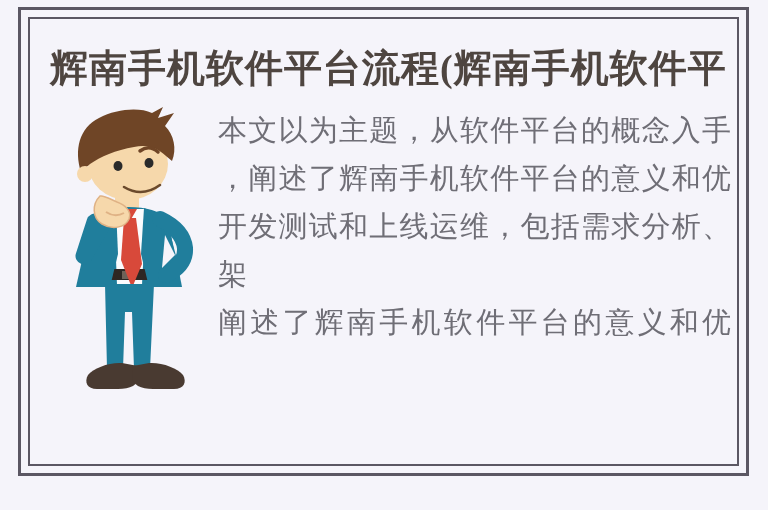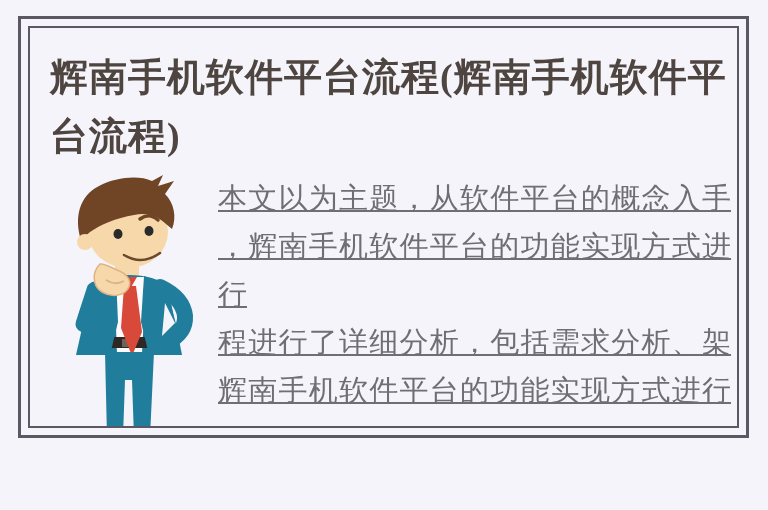--- a/index.html
+++ b/index.html
@@ -5,22 +5,22 @@
   html, body { margin: 0; padding: 0; }
   body {
     width: 768px; height: 510px;
     position: relative;
     overflow: hidden;
     background: var(--bg, #f5f4fa);
     font-family: "Liberation Serif", "DejaVu Serif", serif;
   }
   .outer-frame {
     position: absolute;
-    left: 18px; top: 16px;
-    width: 731px; height: 422px;
+    left: 18px; top: 7px;
+    width: 731px; height: 469px;
     border: 3px solid var(--frame, #5b5763);
     box-sizing: border-box;
   }
   .inner-frame {
     position: absolute;
     left: 7px; top: 7px; right: 7px; bottom: 7px;
     border: 2px solid var(--frame, #5b5763);
     box-sizing: border-box;
     overflow: hidden;
   }
@@ -43,42 +43,40 @@
   .body-text { flex: 1 1 auto; min-width: 0; margin-left: 14px; padding-top: 2px; }
   .text-line {
     margin: 0;
     font-size: 29px;
     line-height: 48px;
     color: var(--body-ink, #6f6e76);
     text-align: justify;
     text-align-last: justify;
     text-justify: inter-character;
     white-space: nowrap0;
-    text-decoration: underline;
   }
   
   .f-hair  { fill: var(--hair, #6f4526); }
   .f-skin  { fill: var(--skin, #f6d8ab); }
   .f-suit  { fill: var(--suit, #207e9c); }
   .s-suit  { stroke: var(--suit, #207e9c); }
   .f-shirt { fill: var(--shirt, #fbfbfd); }
   .f-tie   { fill: var(--tie, #d8493a); }
   .f-belt  { fill: var(--belt, #2e2723); }
   .f-shoes { fill: var(--shoes, #493a31); }
   .f-ink   { fill: var(--ink, #2a2a2a); }
 </style>
 </head>
 <body>
 
 <div class="outer-frame">
   <div class="inner-frame">
 
     <h1 class="title">
       <span class="title-line">辉南手机软件平台流程(辉南手机软件平</span>
-      <span class="title-line">台流程)</span>
     </h1>
 
     <div class="content-row">
 
       <div class="figure-box" title="卡通商务男士：棕色头发，蓝绿色西装，白衬衫红领带，一手托下巴思考，一手叉腰">
         <svg viewBox="0 0 150 288" xmlns="http://www.w3.org/2000/svg">
 
           <rect class="f-skin" x="61" y="78" width="24" height="30"></rect>
 
           <ellipse class="f-skin" cx="74" cy="58" rx="40" ry="36"></ellipse>
@@ -118,20 +116,20 @@
           <path d="M52,106 Q61,112 70,107" fill="none" stroke="var(--skin-shade)" stroke-width="2"></path>
 
           <path class="s-suit" d="M106,113 Q129,124 131,142 Q132,159 112,169" fill="none" stroke-width="16" stroke-linecap="round"></path>
 
           <polygon points="111,129 121,149 108,162" fill="var(--bg)"></polygon>
         </svg>
       </div>
 
       <div class="body-text">
         <p class="text-line">本文以为主题，从软件平台的概念入手</p>
-        <p class="text-line">，辉南手机软件平台的功能实现方式进行</p>
-        <p class="text-line">程进行了详细分析，包括需求分析、架</p>
-        <p class="text-line">辉南手机软件平台的功能实现方式进行</p>
+        <p class="text-line">，阐述了辉南手机软件平台的意义和优</p>
+        <p class="text-line">开发测试和上线运维，包括需求分析、架</p>
+        <p class="text-line">阐述了辉南手机软件平台的意义和优</p>
       </div>
 
     </div>
   </div>
 </div>
 
 </body></html>

